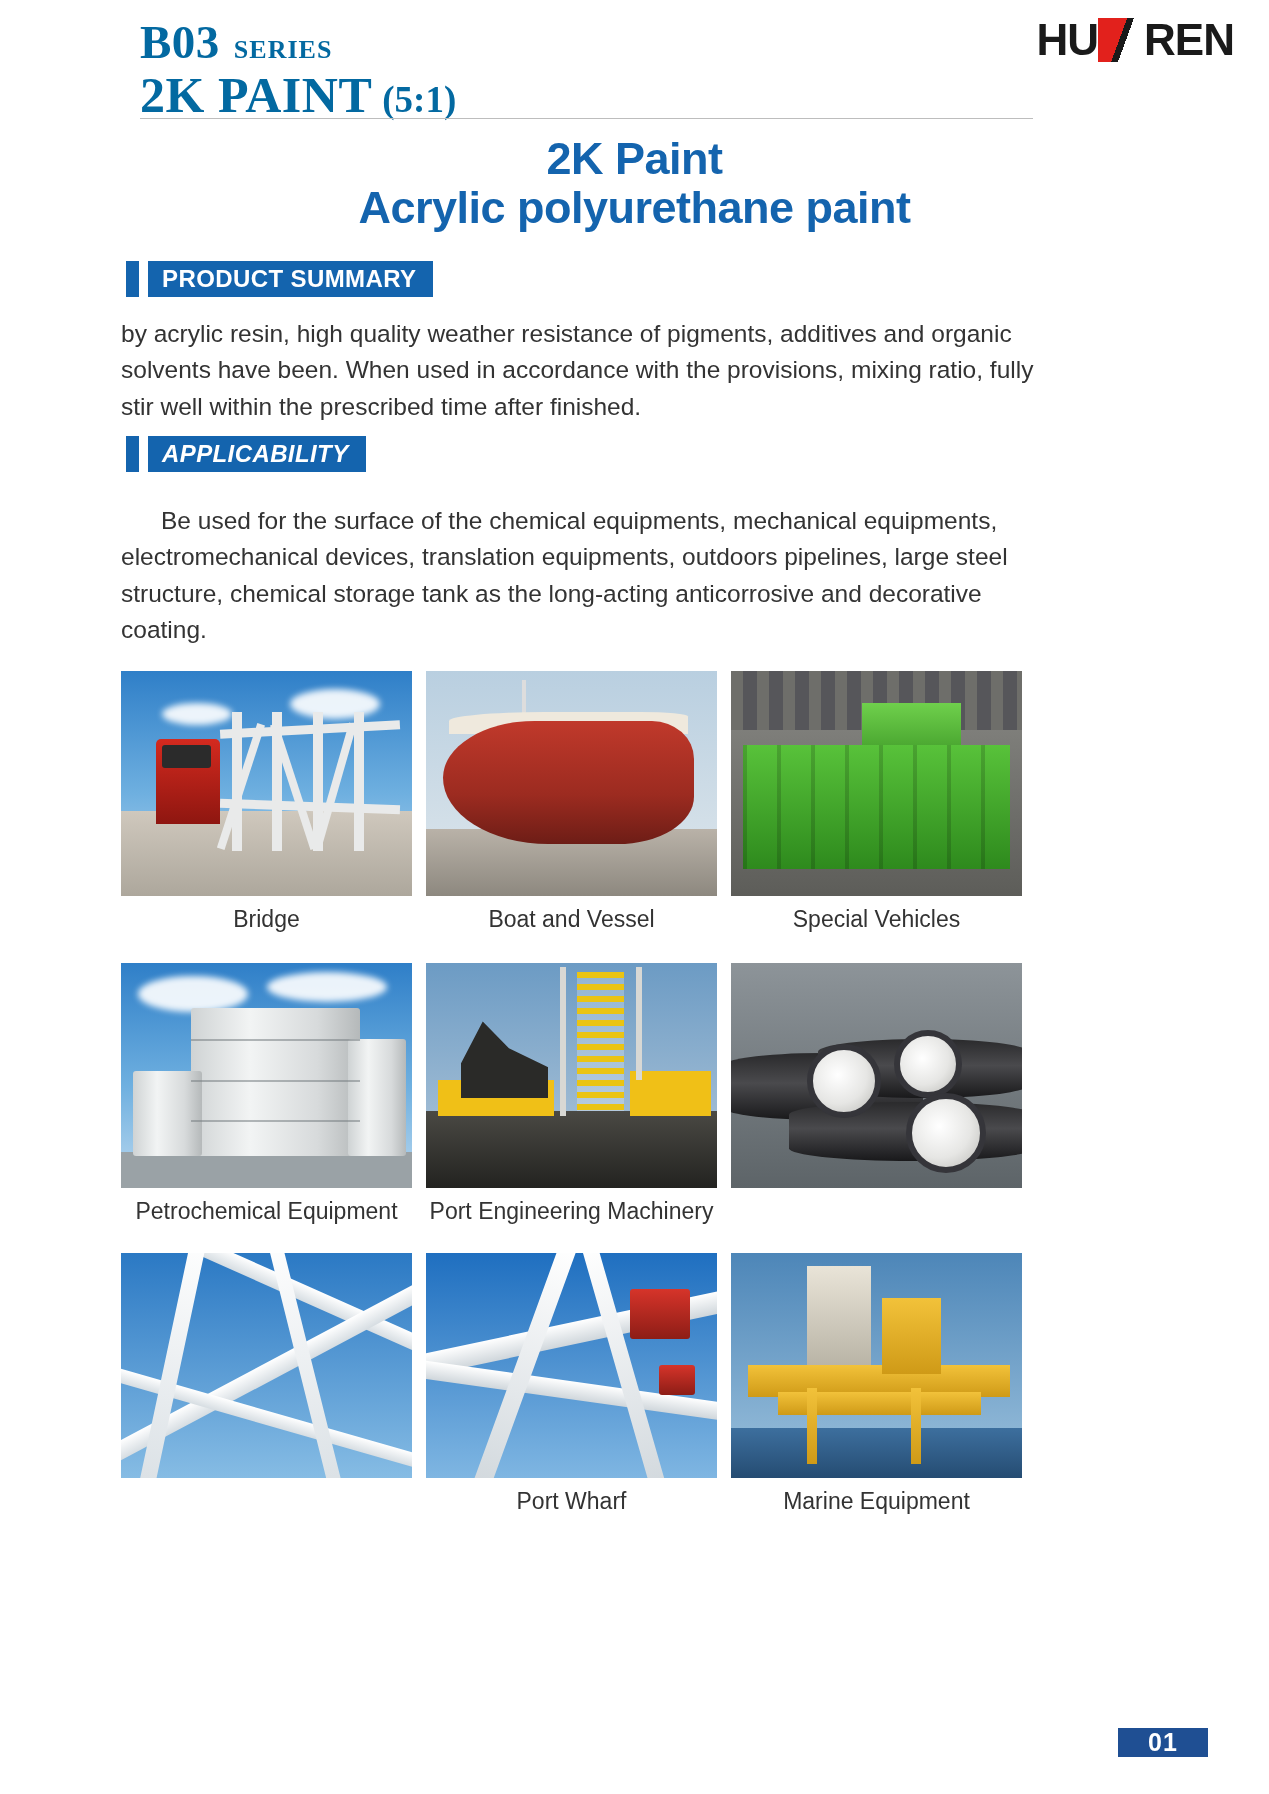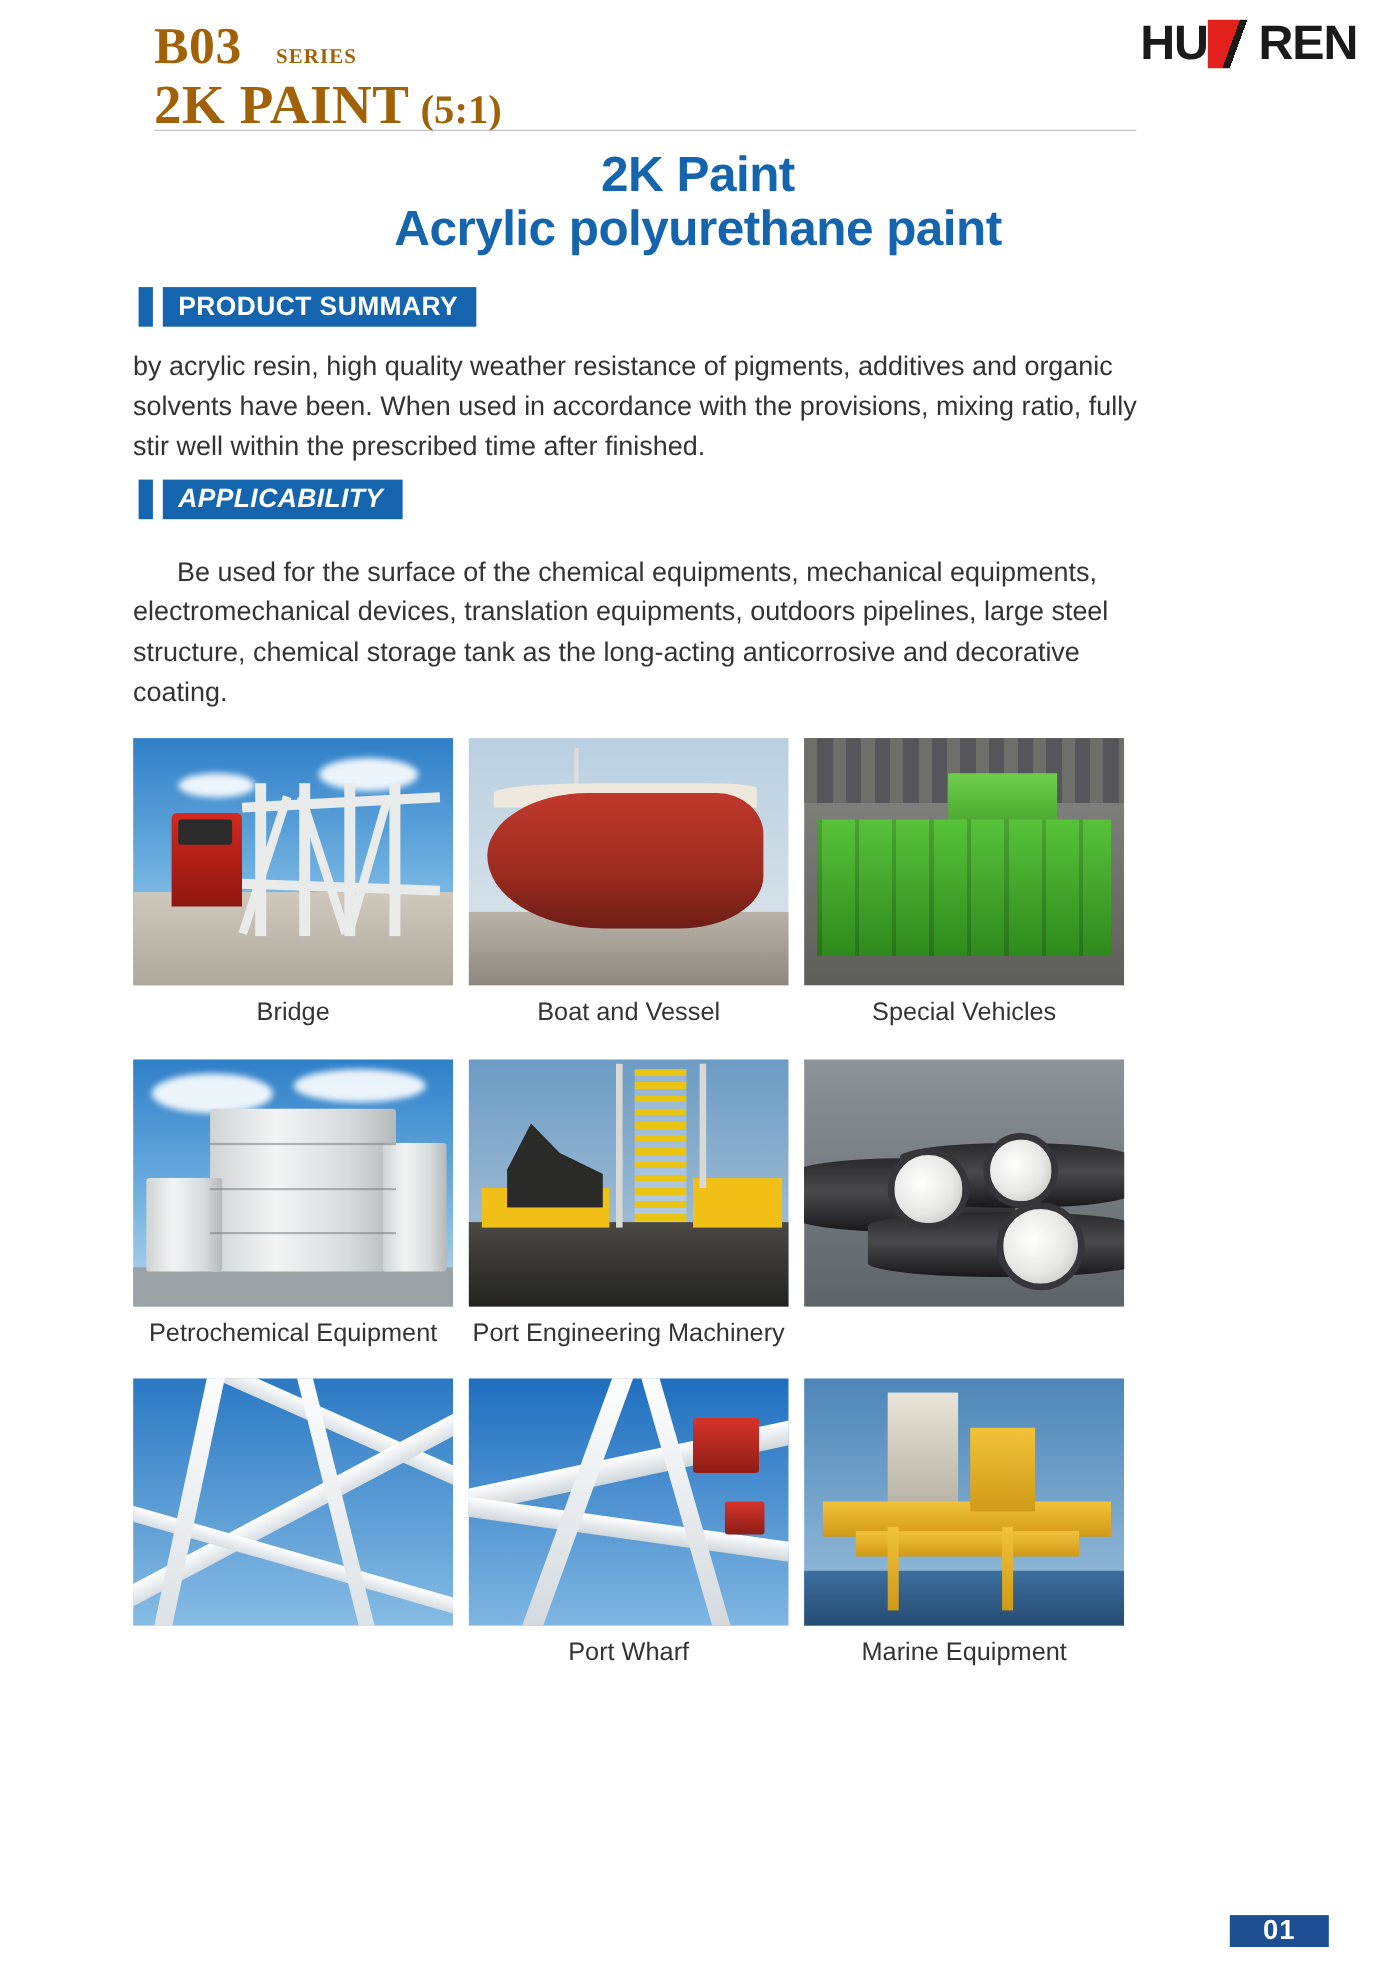--- a/index.html
+++ b/index.html
@@ -22,38 +22,37 @@
     position: absolute;
     left: 0; top: 0;
     width: 1269px;
     height: 135px;
   }
   .hdr-left {
     position: absolute;
     left: 140px;
     top: 18px;
     font-family: "Liberation Serif", serif;
-    color: #a16207;
+    color: #0369a1;
   }
   .hdr-line1 {
     display: flex;
     align-items: baseline;
     gap: 14px;
   }
   .hdr-b03 {
     font-size: 47px;
     font-weight: bold;
     letter-spacing: 0.5px;
     line-height: 1.05;
   }
   .hdr-series {
-    font-size: 19px;
+    font-size: 26px;
     font-weight: bold;
     letter-spacing: 1px;
-    margin-left: 17px;
   }
   .hdr-line2 {
     display: flex;
     align-items: baseline;
     gap: 10px;
     margin-top: 2px;
   }
   .hdr-2k {
     font-size: 50px;
     font-weight: bold;
@@ -360,21 +359,21 @@
     background: linear-gradient(#d6342a,#8d1d16);
     border-radius: 3px;
   }
 
   
   .pagenum {
     position: absolute;
     right: 35px;
     bottom: 24px;
     display: flex;
-    align-items: flex-end;
+    align-items: flex-start;
     height: 42px;
   }
   .pagenum-box {
     background: #1f4f93;
     color: #fff;
     font-size: 25px;
     font-weight: bold;
     display: flex;
     align-items: center;
     justify-content: center;

